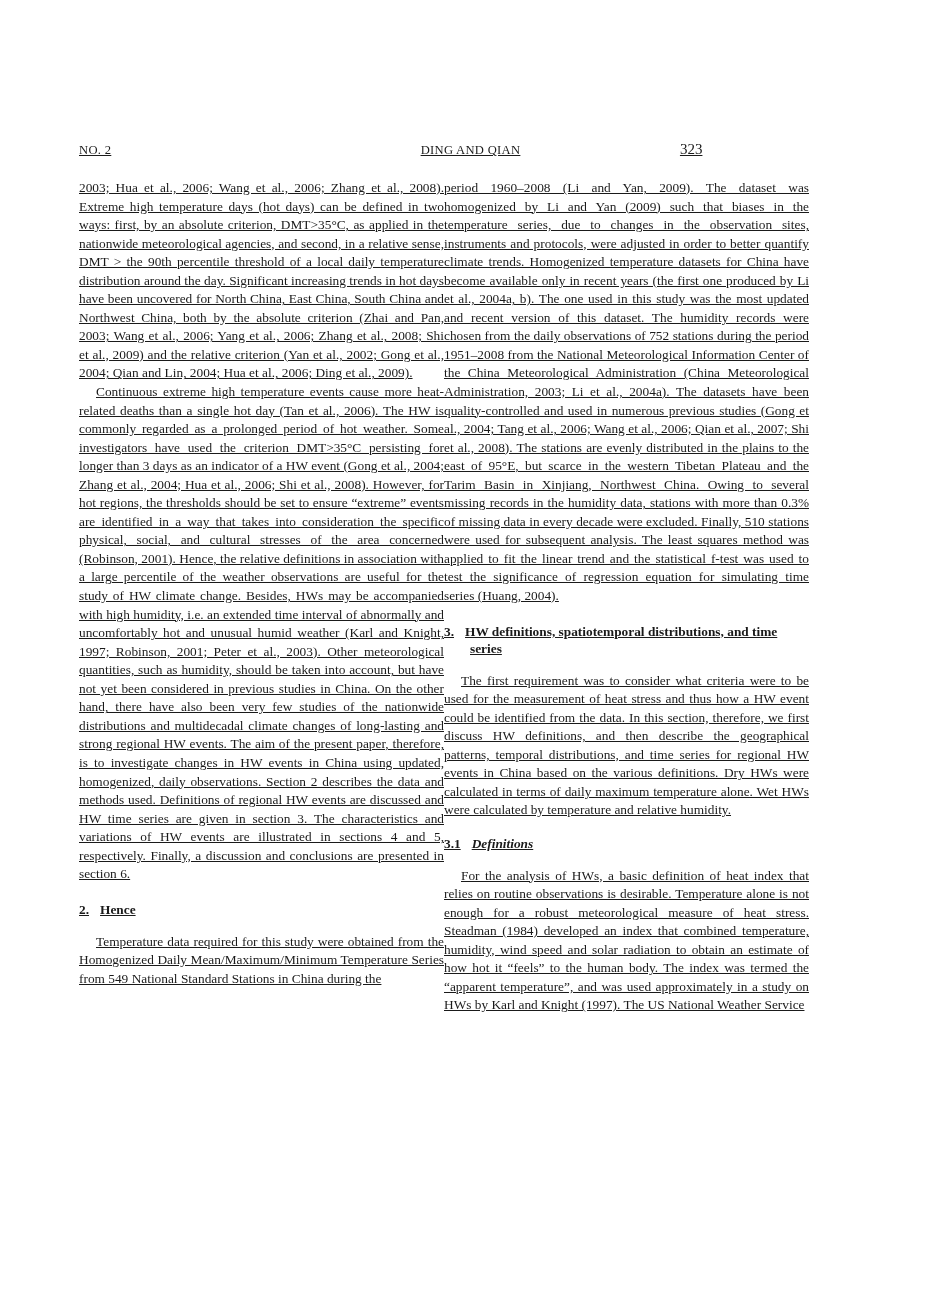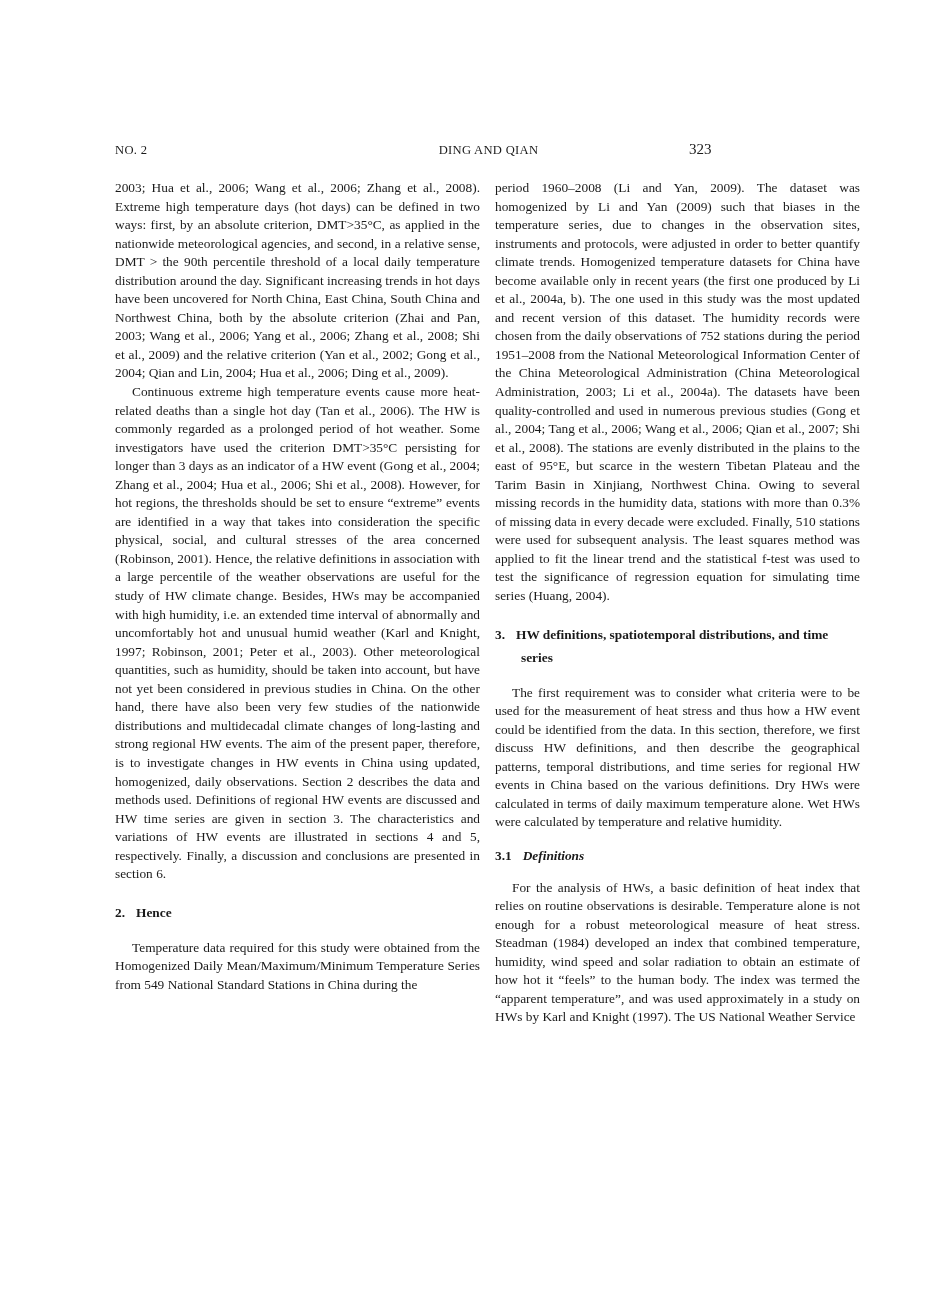--- a/index.html
+++ b/index.html
@@ -8,50 +8,51 @@
     width: 925px;
     height: 1309px;
     font-family: "Liberation Serif", "DejaVu Serif", serif;
     color: #1a1a1a;
     overflow: hidden;
   }
   .page {
     width: 925px;
     height: 1309px;
     background: #ffffff;
-    padding: 112px 63px 40px 115px;
+    padding: 112px 63px 40px 79px;
+    text-decoration: underline;
   }
   .running-head {
     display: grid;
     grid-template-columns: 1fr auto 1fr;
     align-items: baseline;
     font-size: 12.6px;
     letter-spacing: 0.3px;
     margin-bottom: 21px;
   }
   .rh-left  { text-align: left; }
   .rh-center{ text-align: center; margin-top: 31px; }
   .rh-right { text-align: center; font-size: 15px; letter-spacing: 0; }
   .columns {
     display: flex;
-    gap: 15px;
+    gap: 0;
   }
   .col {
     width: 365px;
     font-size: 13.35px;
     line-height: 18.55px;
     text-align: justify;
     hyphens: auto;
   }
   .col p { text-indent: 17px; }
   .col p.noindent { text-indent: 0; }
   h2.sec {
     font-size: 13.35px;
     font-weight: bold;
-    line-height: 23px;
+    line-height: 17px;
     margin: 17px 0 15px 0;
     padding-left: 26px;
     text-indent: -26px;
     text-align: left;
   }
   h2.sec .num { margin-right: 11px; }
   h3.subsec {
     font-size: 13.35px;
     font-weight: bold;
     line-height: 18.55px;

